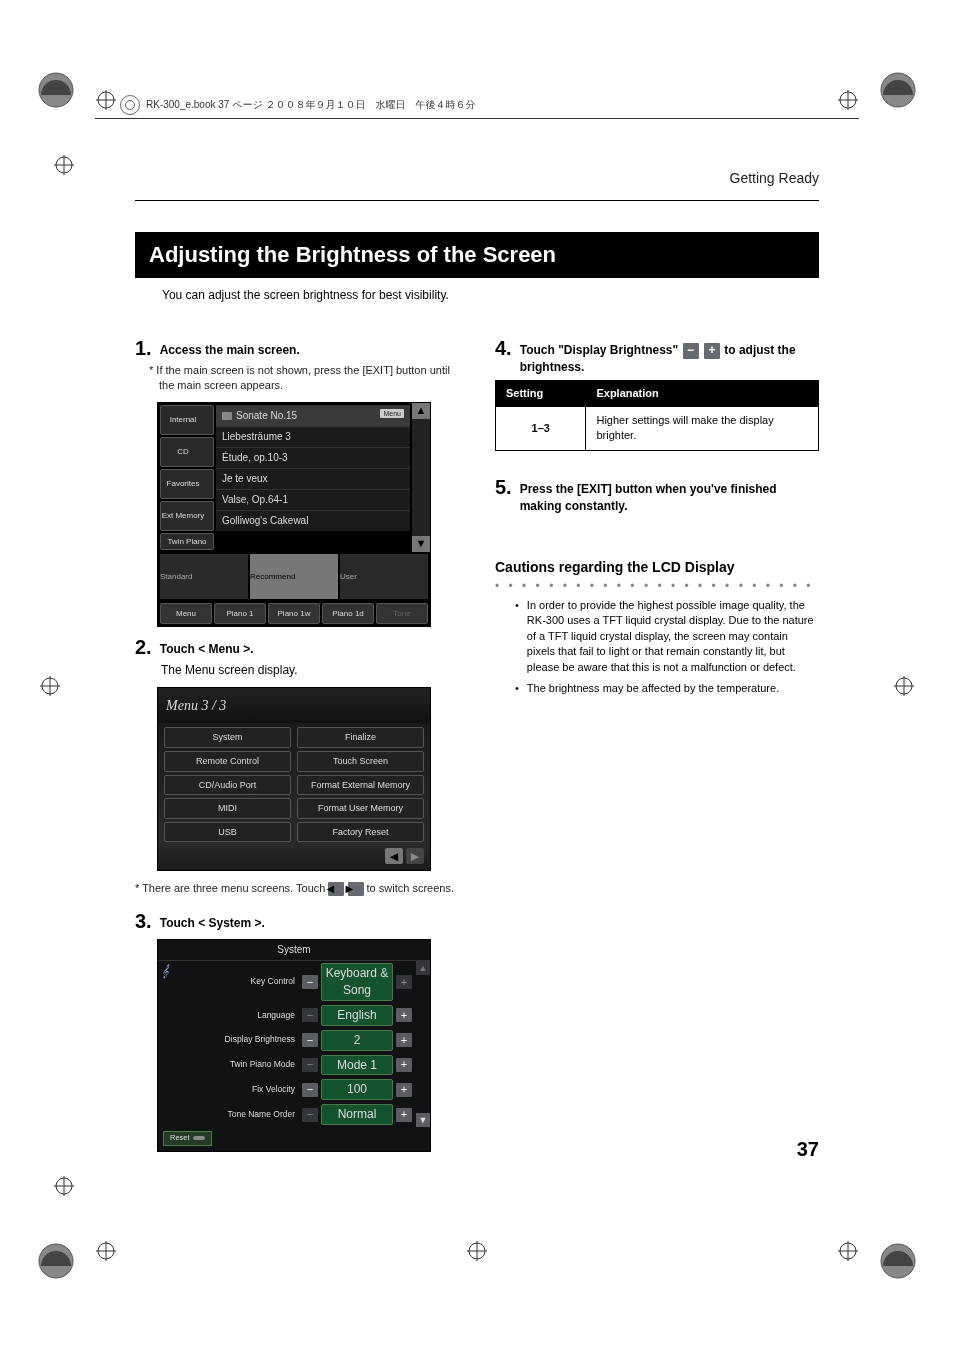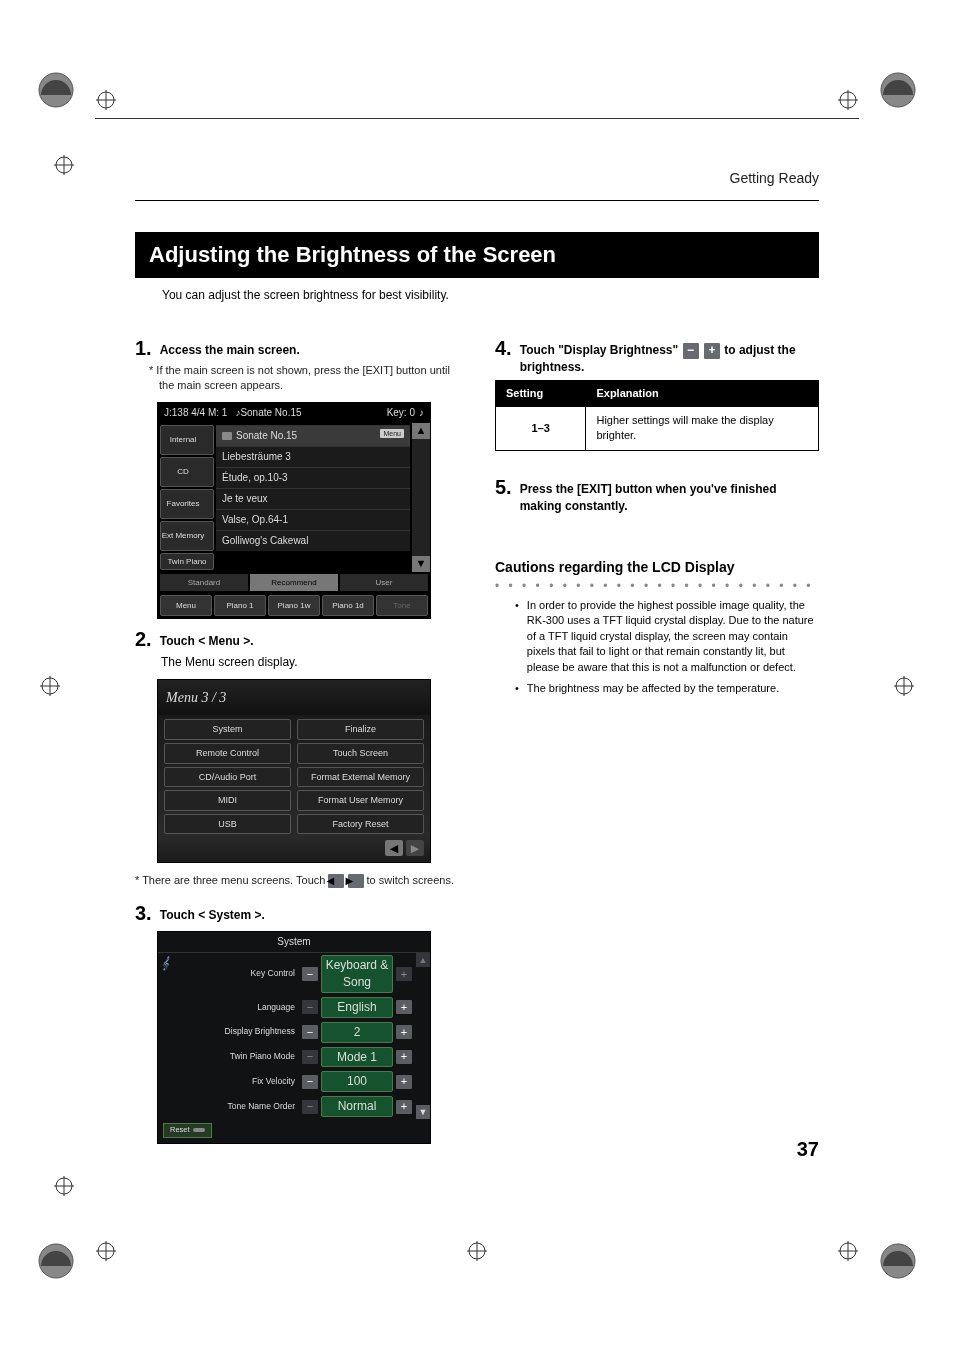--- a/index.html
+++ b/index.html
@@ -211,22 +211,22 @@
   .scr1-scroll .track { flex:1; background:#222; }
   .scr1-bottom {
     display: flex;
     background: #000;
     padding: 2px;
     gap: 2px;
   }
   .scr1-seg {
     flex:1;
     background:#2a2a2a;
-    text-align:center;
-    padding:3px 0;
+    text-align:left;
+    padding:17px 0;
     font-size:8px;
     color:#aaa;
   }
   .scr1-seg.sel { background:#777; color:#000; }
   .scr1-bottom2 {
     display:flex;
     background:#000;
     padding:2px;
     gap:2px;
   }
@@ -513,47 +513,43 @@
       </svg>
     </div>
   <div class="reg-side" style="bottom:90px;left:50%;margin-left:-10px">
       <svg width="20" height="20">
         <circle cx="10" cy="10" r="8" fill="none" stroke="#333"></circle>
         <line x1="0" y1="10" x2="20" y2="10" stroke="#333"></line>
         <line x1="10" y1="0" x2="10" y2="20" stroke="#333"></line>
       </svg>
     </div>
 
+  <div class="print-header">
+    <span class="target"></span>
+    <span>RK-300_e.book 37 ページ ２００８年９月１０日　水曜日　午後４時６分</span>
+  </div>
   <div class="print-header-line"></div>
 
   <div class="running-head">Getting Ready</div>
   <div class="running-head-rule"></div>
 
   <div class="h1-bar">Adjusting the Brightness of the Screen</div>
   <div class="intro">You can adjust the screen brightness for best visibility.</div>
 
   <div class="columns">
 
     <div class="col">
 
       <div class="step">
         <span class="step-num">1.</span>
         <span class="step-text">Access the main screen.</span>
       </div>
       <div class="note">*   If the main screen is not shown, press the [EXIT] button until the main screen appears.</div>
 
       <div class="screenshot">
-        <div class="scr1-top">
-          <span>J:138    4/4    M:   1</span>
-          <span style="flex:1;text-align:left;padding-left:8px;">
-            <span>♪</span><span>Sonate No.15</span>
-          </span>
-          <span>Key: 0</span>
-          <span style="margin-left:4px;">♪</span>
-        </div>
         <div class="scr1-body">
           <div class="scr1-side">
             <div class="tile tall">
                 <span>Internal</span>
                 <span class="img"></span>
               </div>
             <div class="tile tall">
                 <span>CD</span>
                 <span class="img"></span>
               </div>

